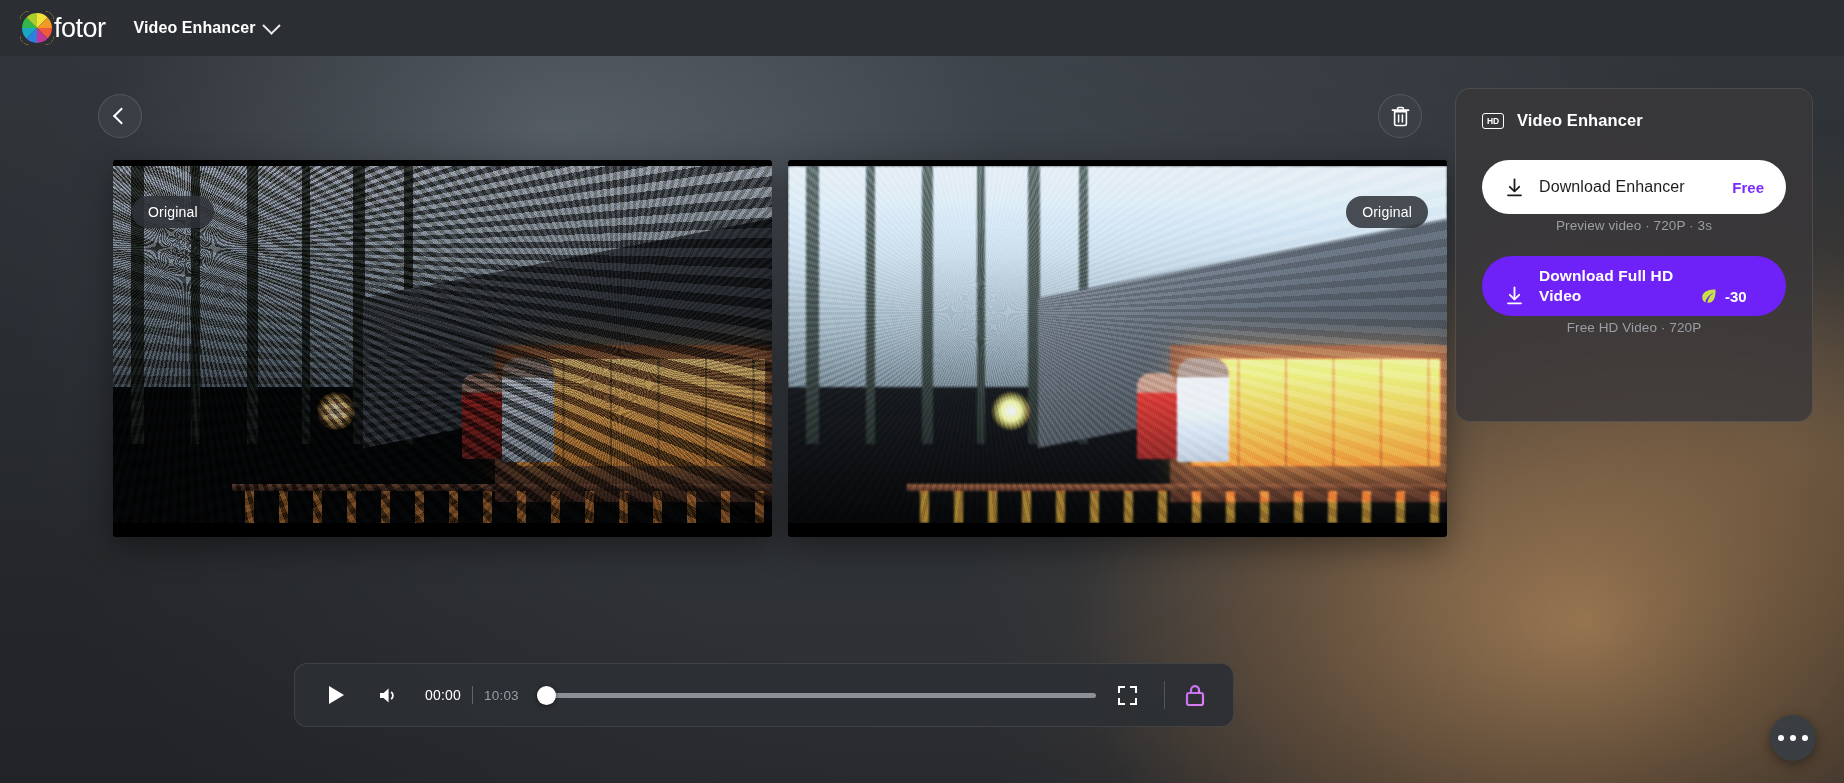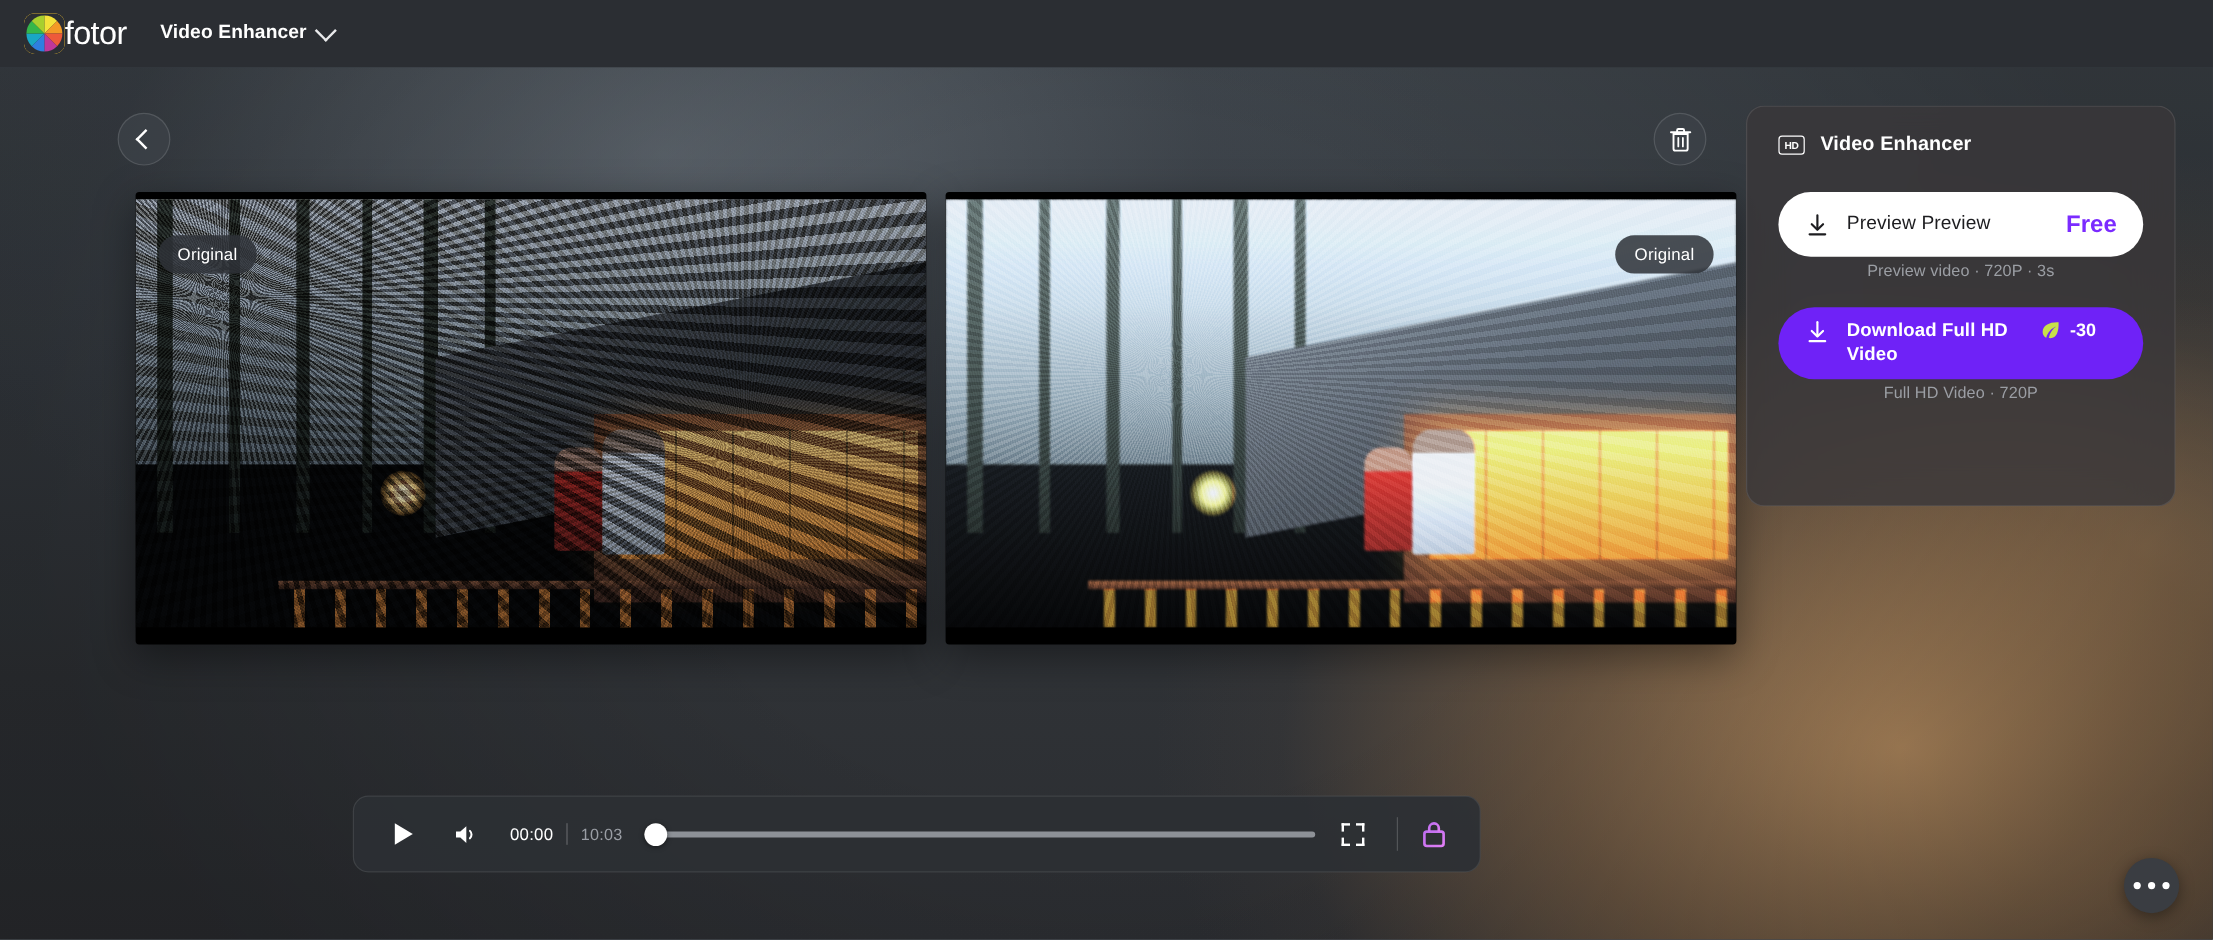--- a/index.html
+++ b/index.html
@@ -264,33 +264,33 @@
   .btn-preview {
     margin-top: 30px;
     height: 54px; width: 100%;
     background: #ffffff; border-radius: 999px;
     display:flex; align-items:center;
     padding: 0 22px;
     cursor: pointer;
   }
   .btn-preview .dl { margin-right: 14px; }
   .btn-preview .lbl { color:#1d1d20; font-size:16px; font-weight:500; flex:1 1 auto; letter-spacing:.1px; }
-  .btn-preview .price { color:#7b2bff; font-size:20px; font-weight:700; }
+  .btn-preview .price { color:#7b2bff; font-size:15px; font-weight:700; }
 
   .cap {
     margin-top: 4px;
     text-align: center;
     color: #9b9ea4; font-size: 13.5px; letter-spacing:.1px;
   }
 
   .btn-fullhd {
     margin-top: 23px;
     min-height: 60px; width: 100%;
     background: #6f22f7; border-radius: 999px;
-    display:flex; align-items:flex-start;
+    display:flex; align-items:flex-end;
     padding: 10px 22px;
     cursor: pointer;
   }
   .btn-fullhd .dl { margin-right: 14px; }
   .btn-fullhd .lbl {
     color:#ffffff; font-size:15.5px; font-weight:700; flex:1 1 auto;
     line-height:1.28; letter-spacing:.1px;
     max-width: 160px;
   }
   .credit { display:flex; align-items:center; gap:7px; }
@@ -470,42 +470,42 @@
       <div class="hd-badge">HD</div>
       <div class="panel-title">Video Enhancer</div>
     </div>
 
     <div class="btn-preview">
       <svg class="dl" width="21" height="21" viewBox="0 0 21 21">
         <path d="M10.5 2.5v11.6" stroke="#1d1d20" stroke-width="1.8" stroke-linecap="round"></path>
         <path d="M5.8 9.8l4.7 4.6 4.7-4.6" stroke="#1d1d20" stroke-width="1.8" fill="none" stroke-linecap="round" stroke-linejoin="round"></path>
         <path d="M4 18.3h13" stroke="#1d1d20" stroke-width="1.8" stroke-linecap="round"></path>
       </svg>
-      <span class="lbl">Preview Preview</span>
+      <span class="lbl">Download Enhancer</span>
       <span class="price">Free</span>
     </div>
 
     <div class="cap">Preview video · 720P · 3s</div>
 
     <div class="btn-fullhd">
       <svg class="dl" width="21" height="21" viewBox="0 0 21 21">
         <path d="M10.5 2.5v11.6" stroke="#ffffff" stroke-width="1.8" stroke-linecap="round"></path>
         <path d="M5.8 9.8l4.7 4.6 4.7-4.6" stroke="#ffffff" stroke-width="1.8" fill="none" stroke-linecap="round" stroke-linejoin="round"></path>
         <path d="M4 18.3h13" stroke="#ffffff" stroke-width="1.8" stroke-linecap="round"></path>
       </svg>
       <span class="lbl">Download Full HD Video</span>
       <span class="credit">
         <svg width="19" height="19" viewBox="0 0 19 19">
           <path d="M16.5 2.6C9.4 2.2 3.2 5 3.2 10.6c0 2.3 1.3 4.1 3 4.9 1.1-4.6 4.5-8 8.3-9.4-3 2-5.3 5.1-6.2 9.6 6.2 1.1 8.5-4.7 8.2-13.1z" fill="#c7e04a"></path>
         </svg>
         <span class="amt">-30</span>
       </span>
     </div>
 
-    <div class="cap">Full HD Video · 720P</div>
+    <div class="cap">Free HD Video · 720P</div>
   </div>
 
   <div class="fab">
     <span></span>
     <span></span>
     <span></span>
   </div>
 
 </div>
 

